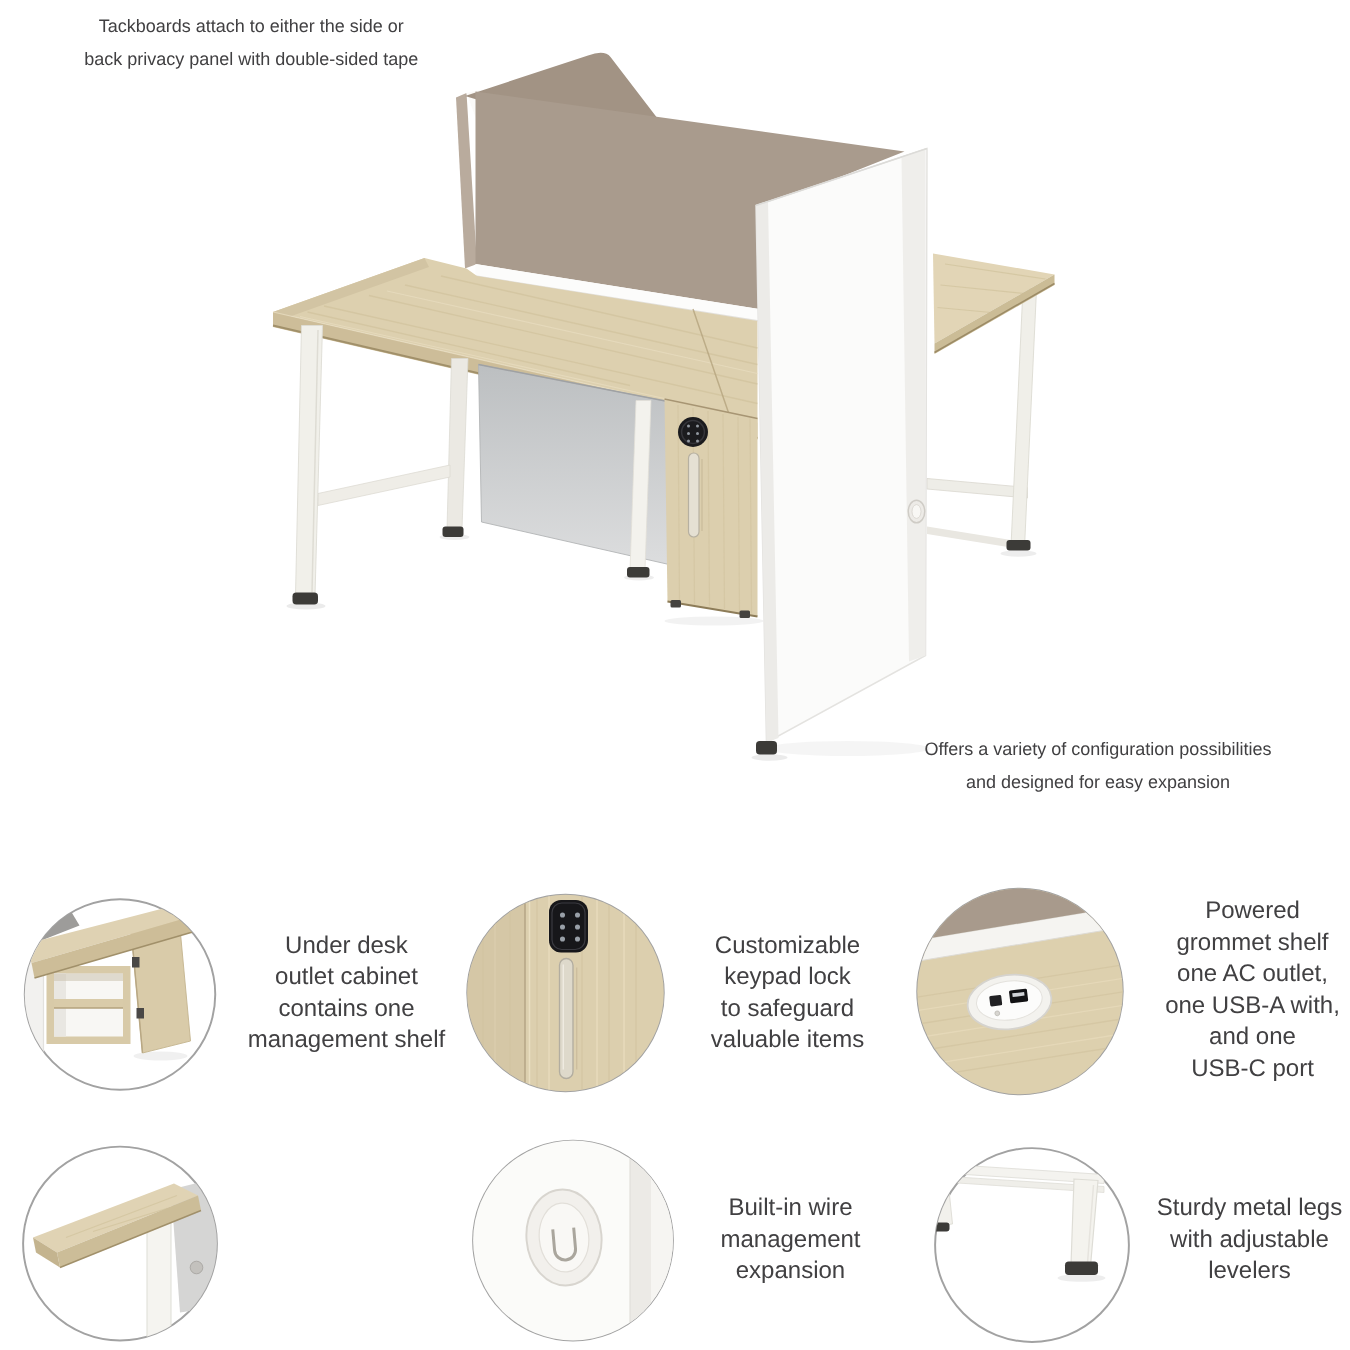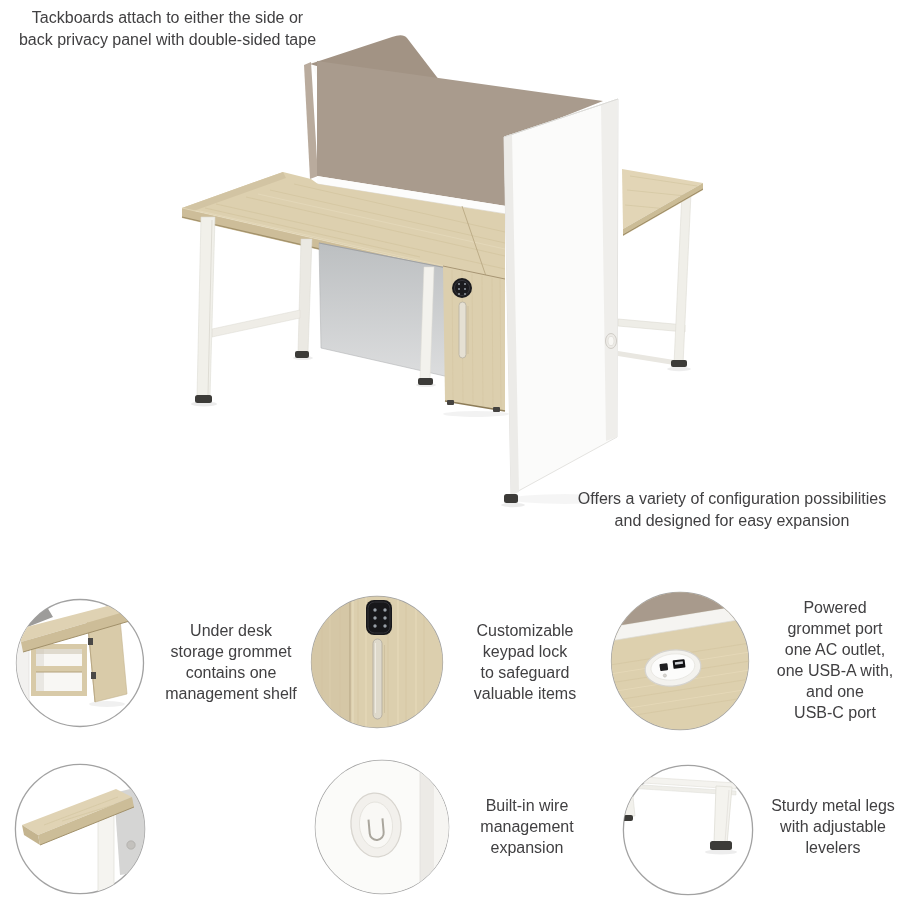--- a/index.html
+++ b/index.html
@@ -1,19 +1,19 @@
 <!DOCTYPE html>
 <html><head>
 <meta charset="utf-8">
 <style>
   html,body{margin:0;padding:0;background:#ffffff;}
   .stage{position:relative;width:900px;height:900px;background:#fff;overflow:hidden;
          font-family:"Liberation Sans",sans-serif;color:#414042;}
   .hero{position:absolute;left:0;top:0;}
-  .caption{position:absolute;text-align:center;font-size:16px;line-height:21.5px;z-index:3;}
+  .caption{position:absolute;text-align:center;font-size:12px;line-height:21.5px;z-index:3;}
   .caption span{display:block;white-space:nowrap;}
   .cap-top{left:0;top:7px;width:335px;}
   .cap-mid{left:552px;top:488px;width:360px;line-height:22px;}
   .badge{position:absolute;z-index:2;}
   .feat-text{position:absolute;display:flex;flex-direction:column;justify-content:center;
              align-items:center;font-size:16px;line-height:21px;text-align:center;z-index:2;}
   .feat-text span{display:block;white-space:nowrap;}
 </style>
 </head>
 <body>
@@ -148,21 +148,21 @@
       <line x1="72" y1="18" x2="80" y2="104" stroke="#b9a884" stroke-width="1"></line>
       <rect x="73" y="40" width="5" height="7" fill="#4a4846"></rect>
       <rect x="76" y="74" width="5" height="7" fill="#4a4846"></rect>
       <polygon points="0,32 100,6 116,12 6,44" fill="#dfd2b3"></polygon>
       <polygon points="6,44 116,12 118,22 8,54" fill="#cdbd98"></polygon>
       <line x1="8" y1="54" x2="118" y2="22" stroke="#a1906a" stroke-width="1"></line>
     </g>
   </svg>
   <div class="feat-text" style="left:161px;top:606px;width:140px;height:112px">
     <span>Under desk</span>
-    <span>storage grommet</span>
+    <span>outlet cabinet</span>
     <span>contains one</span>
     <span>management shelf</span>
   </div>
 
   <svg class="badge" style="left:310px;top:595px" width="134" height="134" viewBox="0 0 134 134">
     <defs>
         <clipPath id="cp2">
           <circle cx="67" cy="67" r="65.5"></circle>
         </clipPath>
       </defs>
@@ -212,21 +212,21 @@
         <ellipse cx="0" cy="-1" rx="22" ry="13" fill="#fcfcfb" stroke="#e4e2dd" stroke-width="0.7"></ellipse>
         <rect x="-13" y="-5.5" width="8" height="7" rx="1" fill="#212123"></rect>
         <rect x="0.5" y="-7.5" width="12" height="8.5" rx="1" fill="#121214"></rect>
         <rect x="2.5" y="-5.5" width="8" height="2.5" fill="#cfd2d6"></rect>
         <circle cx="-9" cy="6.5" r="1.6" fill="#d8d6d1" stroke="#b9b7b2" stroke-width="0.5"></circle>
       </g>
     </g>
   </svg>
   <div class="feat-text" style="left:765px;top:597px;width:140px;height:126px">
     <span>Powered</span>
-    <span>grommet port</span>
+    <span>grommet shelf</span>
     <span>one AC outlet,</span>
     <span>one USB-A with,</span>
     <span>and one</span>
     <span>USB-C port</span>
   </div>
 
   <svg class="badge" style="left:14px;top:763px" width="132" height="132" viewBox="0 0 132 132">
     <defs>
         <clipPath id="cp4">
           <circle cx="66" cy="66" r="64.6"></circle>

